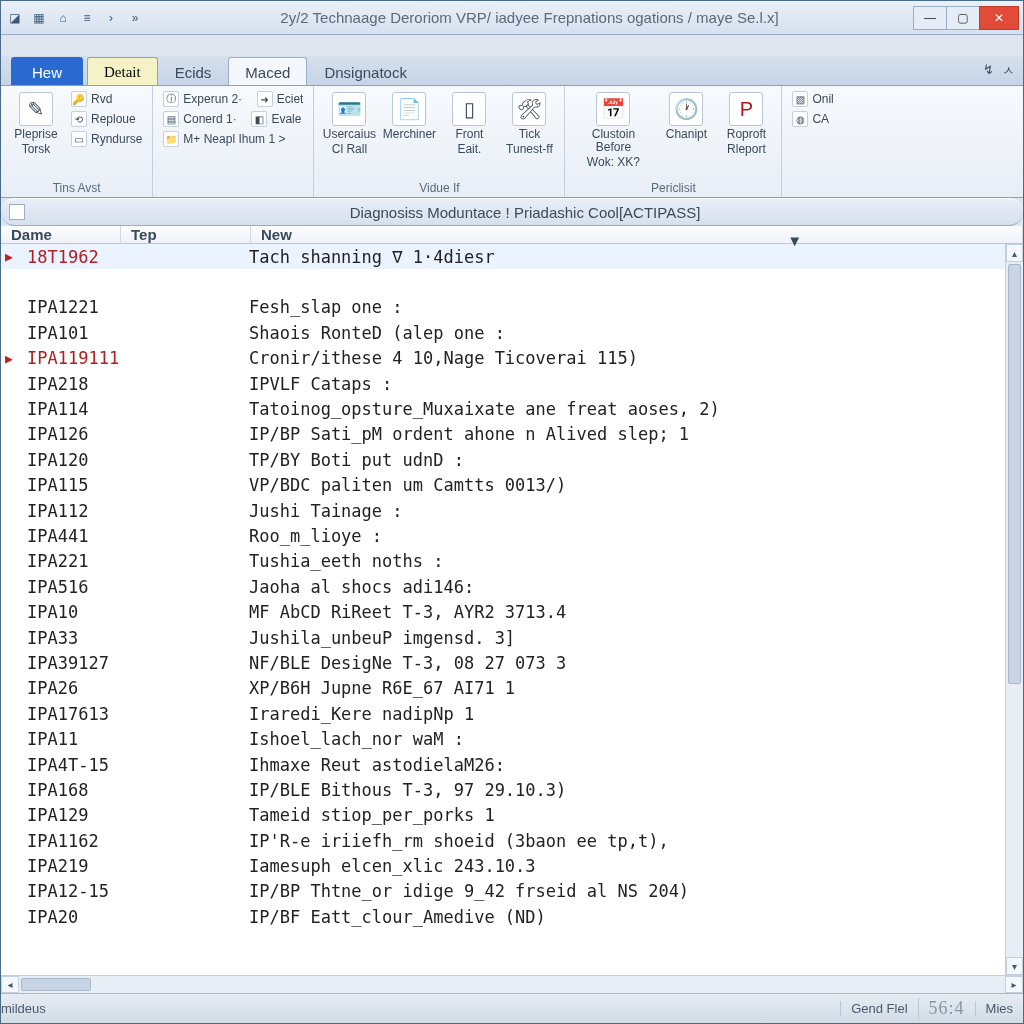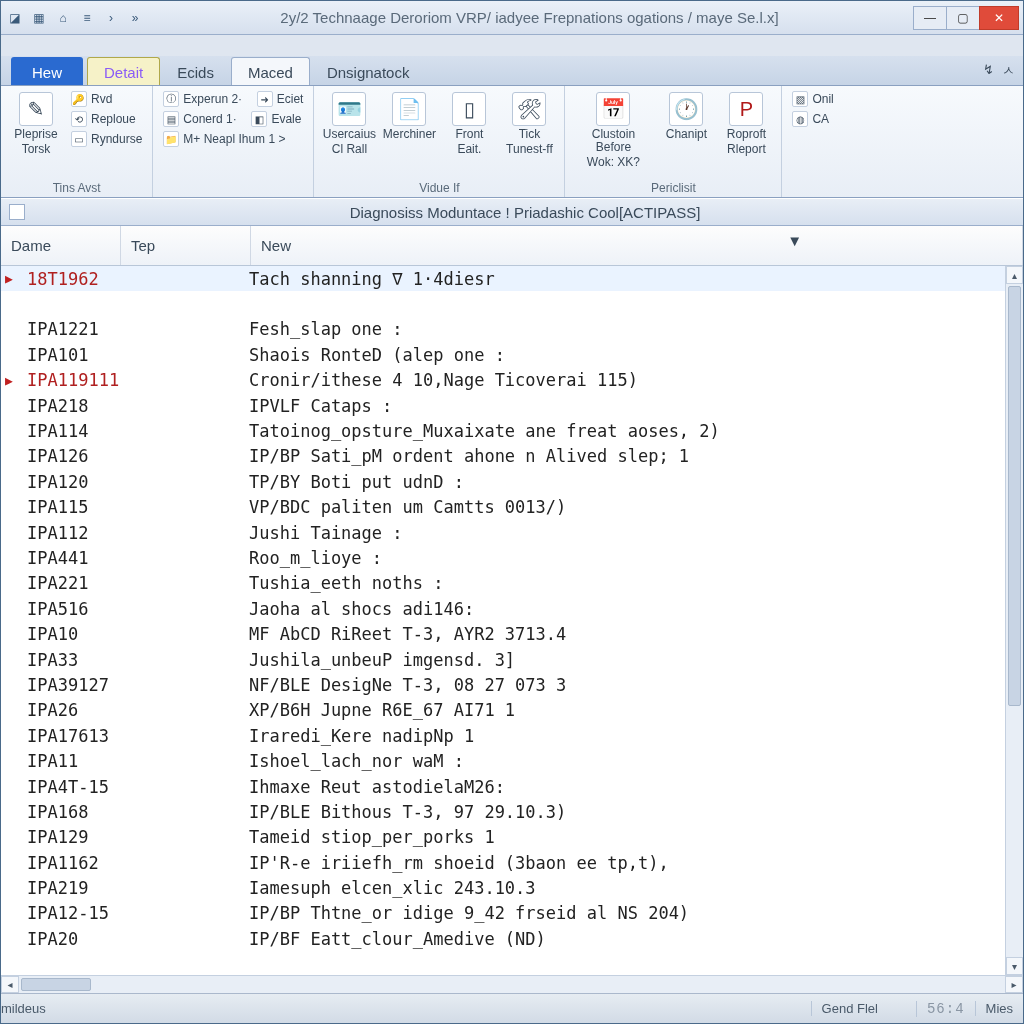--- a/index.html
+++ b/index.html
@@ -10,39 +10,39 @@
   .titlebar .qat { display: flex; gap: 4px; align-items: center; }
   .titlebar .qat .qbtn { width: 20px; height: 20px; display:flex; align-items:center; justify-content:center; font-size:12px; color:#3a5a7a; }
   .titlebar .title { flex: 1; text-align: center; color: #5a6a7a; font-size: 15px; white-space: nowrap; overflow:hidden; }
   .titlebar .winbtns { display: flex; }
   .titlebar .winbtn { width: 34px; height: 24px; display:flex; align-items:center; justify-content:center; font-size:12px; color:#333; background:#e6ecf5; border:1px solid #9aaecb; margin-left:-1px; }
   .titlebar .winbtn.close { background:#e04b3a; color:#fff; border-color:#c03b2a; width:40px; }
   
   .tabs { height: 30px; display:flex; align-items:flex-end; background: linear-gradient(#d6e0ee,#c6d4e6); padding-left:10px; border-bottom:1px solid #8aa0c0; position:relative;margin-top:21px; }
   .tab { padding: 6px 16px 4px; font-size:15px; color:#3a4a5a; border:1px solid transparent; border-bottom:none; border-radius:3px 3px 0 0; cursor:pointer; }
   .tab.blue { background:#2a6ad0; color:#fff; margin-right:4px; padding:6px 20px 4px; }
-  .tab.active { background:#f6f2c8; border-color:#b0a84a; color:#8b5cf6; }
+  .tab.active { background:#f6f2c8; border-color:#b0a84a; color:#000000;font-family:Liberation Serif, serif; }
   .tab.white { background:#f4f7fb; border-color:#9aaecb; }
   .tabs .collapse { position:absolute; right:8px; top:6px; display:flex; gap:8px; color:#3a4a5a; font-size:13px; }
   
   .ribbon { height: 112px; background: linear-gradient(#f7fafd,#e8eef6); border-bottom:1px solid #8aa0c0; display:flex; }
   .group { border-right:1px solid #c4d0e0; padding:4px 8px 2px; display:flex; flex-direction:column; }
   .group .body { flex:1; display:flex; align-items:flex-start; gap:6px; }
   .group .label { text-align:center; font-size:12px; color:#5a6a7a; padding-top:2px; }
   .bigbtn { width:54px; display:flex; flex-direction:column; align-items:center; gap:2px; font-size:12px; color:#3a4a5a; text-align:center; line-height:1.1; padding:2px; }
   .bigbtn .ic { width:34px; height:34px; border:1px solid #b8c6d8; background:#fff; border-radius:3px; display:flex; align-items:center; justify-content:center; font-size:20px; }
   .smallcol { display:flex; flex-direction:column; gap:2px; }
   .smallbtn { display:flex; align-items:center; gap:4px; font-size:12px; color:#3a4a5a; padding:1px 2px; white-space:nowrap; }
   .smallbtn .ic { width:16px; height:16px; border:1px solid #c4d0e0; background:#fff; border-radius:2px; display:flex; align-items:center; justify-content:center; font-size:10px; }
   
-  .panelhdr { height: 28px; background: linear-gradient(#e8eef6,#d6e0ee); border-top:1px solid #fff; border-bottom:1px solid #9aaecb; display:flex; align-items:center; padding:0 8px; font-size:15px; color:#3a4a5a; }
+  .panelhdr { height: 28px; background: linear-gradient(#e8eef6,#d6e0ee); border-top:1px solid #fff; border-bottom:1px solid #9aaecb; display:flex; align-items:center; padding:0 8px; font-size:15px; color:#3a4a5a;border-radius:14px; }
   .panelhdr .ic { width:16px; height:16px; border:1px solid #9aaecb; background:#fff; margin-right:10px; }
   .panelhdr .t { flex:1; text-align:center; }
   
-  .colhdr { height:40px; display:flex; background:linear-gradient(#fdfdfd,#eef2f8); border-bottom:1px solid #b8c6d8; }
+  .colhdr { height:18px; display:flex; background:linear-gradient(#fdfdfd,#eef2f8); border-bottom:1px solid #b8c6d8;font-weight:bold; }
   .colhdr .c { border-right:1px solid #d0d8e4; padding:4px 10px; font-size:15px; color:#3a4a5a; display:flex; align-items:center; }
   .colhdr .c1 { width:120px; }
   .colhdr .c2 { width:130px; }
   .colhdr .c3 { flex:1; position:relative; }
   .colhdr .c3 .dd { position:absolute; right:220px; top:6px; }
   
   .listwrap { flex:1; display:flex; min-height:0; }
   .list { flex:1; background:#fff; overflow:hidden; font-family: Consolas, monospace; font-size:17px; color:#222; }
   .row { display:flex; align-items:center; height:25.4px; padding-left:4px; }
   .row.sel { background:#eaf3ff; }
@@ -55,21 +55,21 @@
   .vscroll .dn { position:absolute; bottom:0; left:0; right:0; }
   .vscroll .thumb { position:absolute; left:2px; right:2px; top:20px; height:420px; background:#c8d4e4; border:1px solid #a8b8cc; border-radius:2px; }
   .hscroll { height:18px; background:#e8eef6; border-top:1px solid #c4d0e0; display:flex; }
   .hscroll .lt, .hscroll .rt { width:18px; display:flex; align-items:center; justify-content:center; font-size:10px; color:#4a5a6a; background:#f4f7fb; border:1px solid #c4d0e0; }
   .hscroll .track { flex:1; position:relative; }
   .hscroll .thumb { position:absolute; top:2px; bottom:2px; left:2px; width:70px; background:#c8d4e4; border:1px solid #a8b8cc; border-radius:2px; }
   
   .status { height:30px; background:linear-gradient(#e6ecf2,#d2dbe6); border-top:1px solid #aab8cc; display:flex; align-items:center; padding:0 0; font-size:13px; color:#4a5a6a; }
   .status .l { flex:1; }
   .status .cell { border-left:1px solid #b8c6d8; padding:0 10px; }
-  .status .big { font-family: Liberation Mono, monospace; font-size:14px; color:#8a96a4; letter-spacing:1px;margin-left:28px; }
+  .status .big { font-family: Liberation Serif, serif; font-size:18px; color:#8a96a4; letter-spacing:1px; }
 </style>
 </head>
 <body>
 
 <div class="window">
 
   <div class="titlebar">
     <div class="qat">
       <span class="qbtn">◪</span>
       <span class="qbtn">▦</span>

